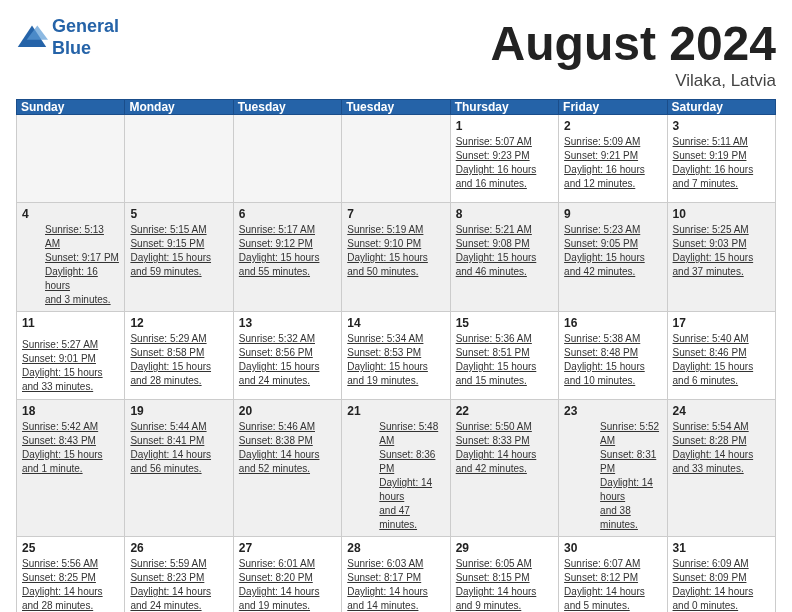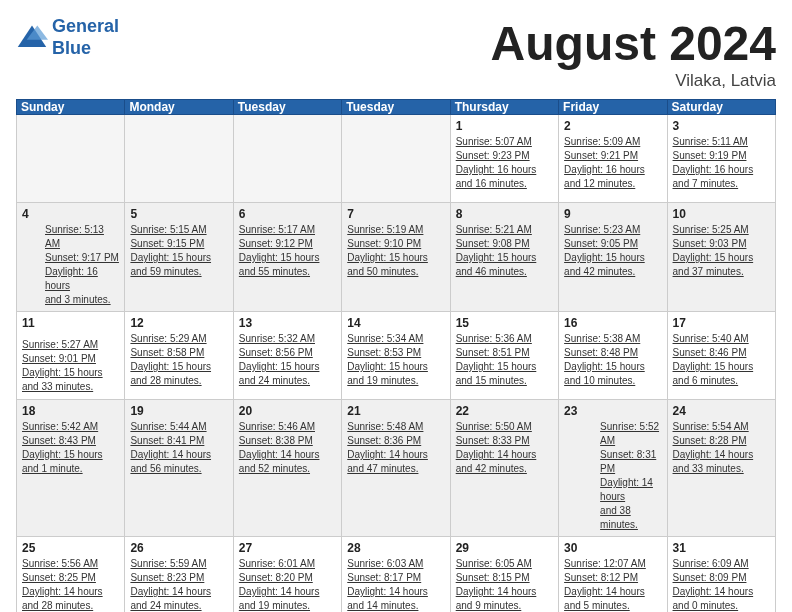--- a/index.html
+++ b/index.html
@@ -268,21 +268,21 @@
         </td>
         <td class="shaded">
           <span class="day-num">20</span>
           <div class="day-info" style="white-space: pre-line;">Sunrise: 5:46 AM
 Sunset: 8:38 PM
 Daylight: 14 hours
 and 52 minutes.</div>
         </td>
         <td class="shaded">
           <span class="day-num">21</span>
-          <div class="day-info" style="white-space: pre-line;">Sunrise: 5:48 AM
+          <div class="day-info" style="white-space: pre-line; margin-left: 32px;">Sunrise: 5:48 AM
 Sunset: 8:36 PM
 Daylight: 14 hours
 and 47 minutes.</div>
         </td>
         <td class="shaded">
           <span class="day-num">22</span>
           <div class="day-info" style="white-space: pre-line;">Sunrise: 5:50 AM
 Sunset: 8:33 PM
 Daylight: 14 hours
 and 42 minutes.</div>
@@ -333,21 +333,21 @@
         </td>
         <td>
           <span class="day-num">29</span>
           <div class="day-info" style="white-space: pre-line;">Sunrise: 6:05 AM
 Sunset: 8:15 PM
 Daylight: 14 hours
 and 9 minutes.</div>
         </td>
         <td>
           <span class="day-num">30</span>
-          <div class="day-info" style="white-space: pre-line;">Sunrise: 12:07 AM
+          <div class="day-info" style="white-space: pre-line;">Sunrise: 6:07 AM
 Sunset: 8:12 PM
 Daylight: 14 hours
 and 5 minutes.</div>
         </td>
         <td>
           <span class="day-num">31</span>
           <div class="day-info" style="white-space: pre-line;">Sunrise: 6:09 AM
 Sunset: 8:09 PM
 Daylight: 14 hours
 and 0 minutes.</div>

